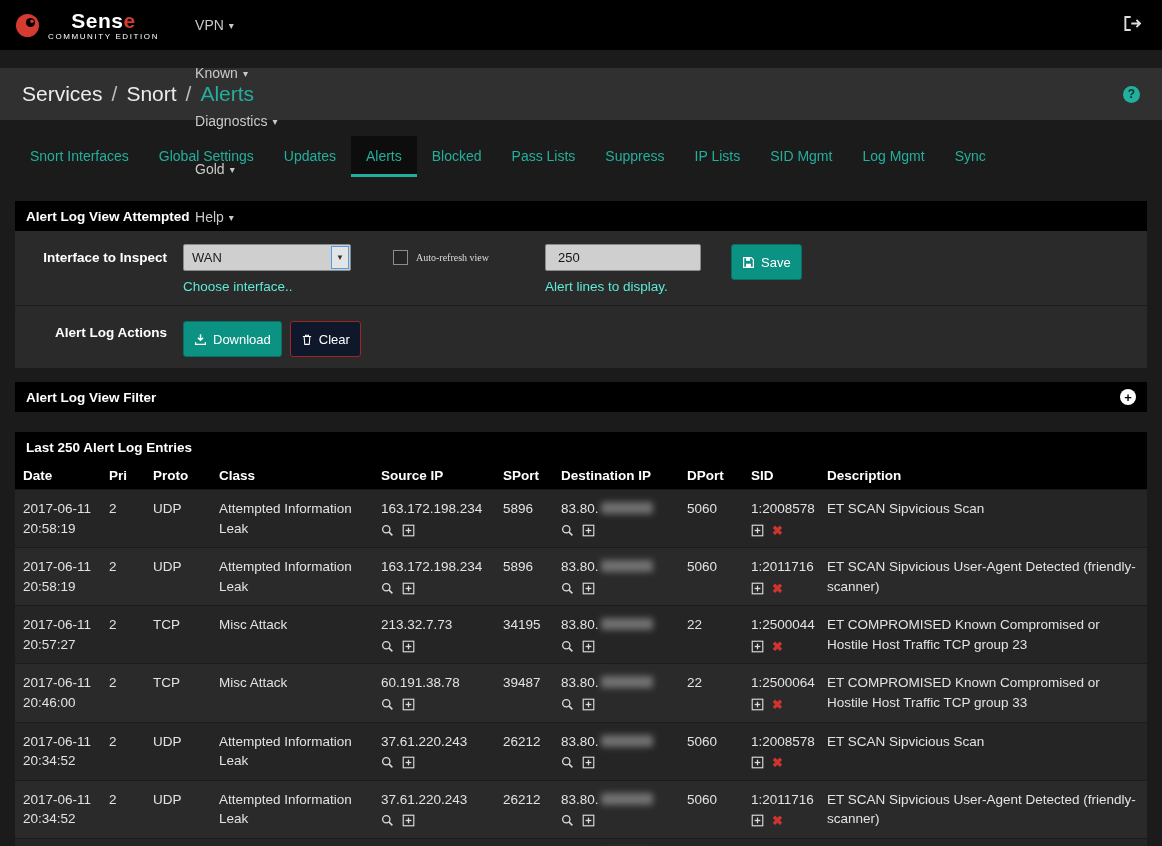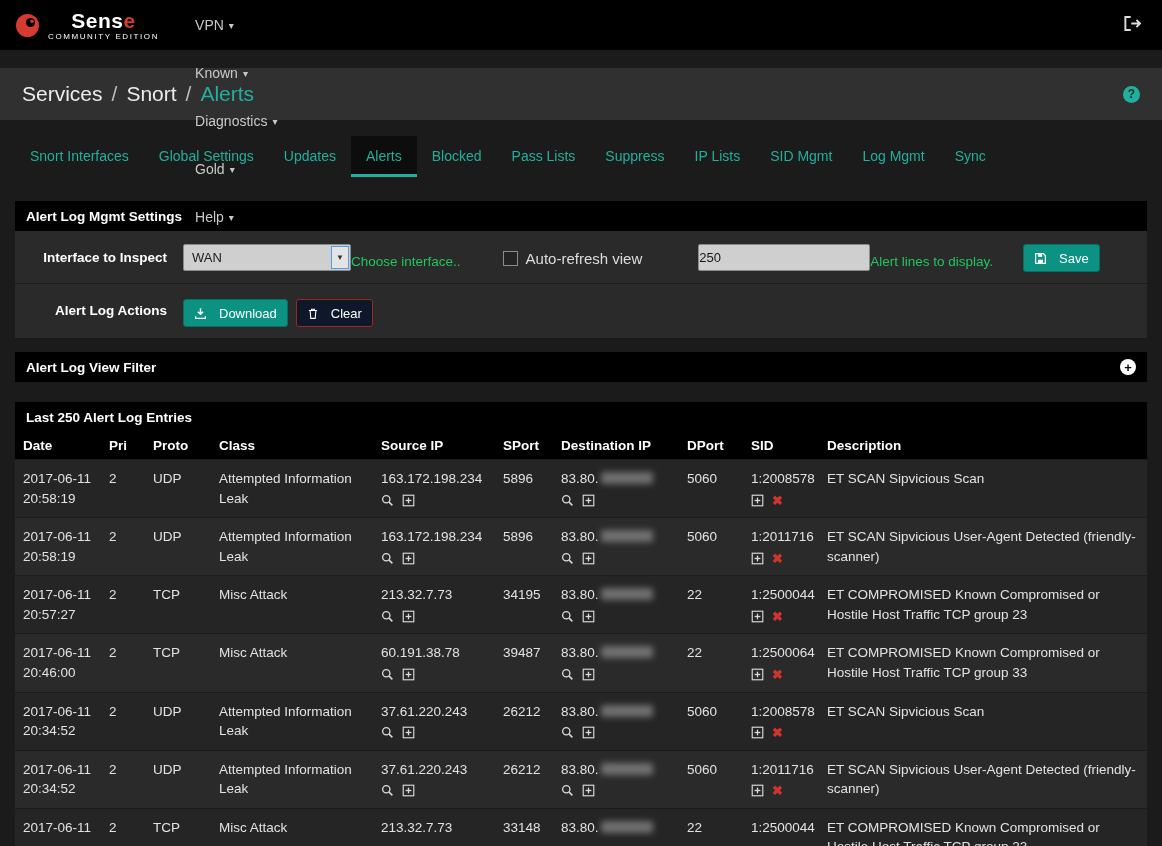--- a/index.html
+++ b/index.html
@@ -36,33 +36,33 @@
   .panel-settings { margin-top:24px; }
   .panel-filter { margin-top:14px; }
   .panel-table { margin-top:20px; border-bottom:3px solid #23af9d; }
   .panel-header { background:#000; color:#fff; font-size:13.5px; font-weight:bold;
     height:30px; display:flex; align-items:center; padding:0 11px; }
   .panel-body { background:#2a2a2a; }
   
   .form-row { display:flex; align-items:flex-start; padding:13px 0 11px; }
   .form-row.first { border-bottom:1px solid #1d1d1d; }
   .form-label { width:168px; text-align:right; padding-right:16px; font-weight:bold; color:#fff; font-size:13.5px; padding-top:6px; flex:none; }
-  .ctrl-col { display:flex; flex-direction:row;align-items:center; }
-  .help-text { margin-top:8px; font-size:13.5px; color:#22c55e; }
+  .ctrl-col { display:flex; flex-direction:column; }
+  .help-text { margin-top:8px; font-size:13.5px; color:#5eead4; }
   .select { width:168px; height:27px; background:#cfcfcf; border:1px solid #8a8a8a; border-radius:2px;
     color:#1c1c1c; font-size:13px; display:flex; align-items:center; padding-left:8px; position:relative; cursor:pointer; }
   .select-arrow { position:absolute; right:1px; top:1px; bottom:1px; width:18px; background:#e4e4e4;
     border:1px solid #4f9ee8; display:flex; align-items:center; justify-content:center; font-size:8px; color:#333; }
   .check-group { display:flex; align-items:center; gap:8px; margin-left:42px; margin-top:6px; }
   .checkbox { appearance:none; width:15px; height:15px; background:#242424; border:1px solid #8c8c8c; cursor:pointer; }
-  .check-label { font-size:15px; color:#ddd; }
+  .check-label { font-size:10px; color:#ddd;font-family:Liberation Serif, serif; }
   .lines-col { margin-left:56px; }
-  .text-input { width:172px; height:27px; background:#cfcfcf; border:1px solid #8a8a8a; border-radius:2px;
-    color:#141414; font-size:13px; padding:0 0; font-family:"Liberation Sans", sans-serif; }
-  .btn { display:inline-flex; align-items:center; gap:12px; font-size:13px; padding:5px 10px; height:28px;
+  .text-input { width:156px; height:27px; background:#cfcfcf; border:1px solid #8a8a8a; border-radius:2px;
+    color:#141414; font-size:13px; padding:0 12px; font-family:"Liberation Sans", sans-serif; }
+  .btn { display:inline-flex; align-items:center; gap:6px; font-size:13px; padding:5px 10px; height:36px;
     border-radius:3px; border:1px solid transparent; color:#fff; cursor:pointer; font-family:"Liberation Sans", sans-serif; }
   .btn-teal { background:#0b9283; border-color:#067064; }
   .btn-red { background:#0f172a; border-color:#9f2622; }
   .save-btn { margin-left:30px; margin-top:0; }
   .actions-group { display:flex; gap:8px; margin-top:2px; }
   
   .panel-filter .panel-header { justify-content:space-between; }
   .plus-icon { width:16px; height:16px; border-radius:50%; background:#fff; color:#000; font-size:13px; font-weight:bold;
     display:flex; align-items:center; justify-content:center; cursor:pointer; line-height:1; }
   
@@ -158,21 +158,21 @@
   <div class="tab">Blocked</div>
   <div class="tab">Pass Lists</div>
   <div class="tab">Suppress</div>
   <div class="tab">IP Lists</div>
   <div class="tab">SID Mgmt</div>
   <div class="tab">Log Mgmt</div>
   <div class="tab">Sync</div>
 </div>
 
 <section class="panel panel-settings">
-  <div class="panel-header">Alert Log Mgmt Settings</div>
+  <div class="panel-header">Alert Log View Attempted</div>
   <div class="panel-body">
     <div class="form-row first">
       <div class="form-label">Interface to Inspect</div>
       <div class="ctrl-col">
         <div class="select">
           <span>WAN</span>
           <span class="select-arrow">▼</span>
         </div>
         <div class="help-text">Choose interface..</div>
       </div>

